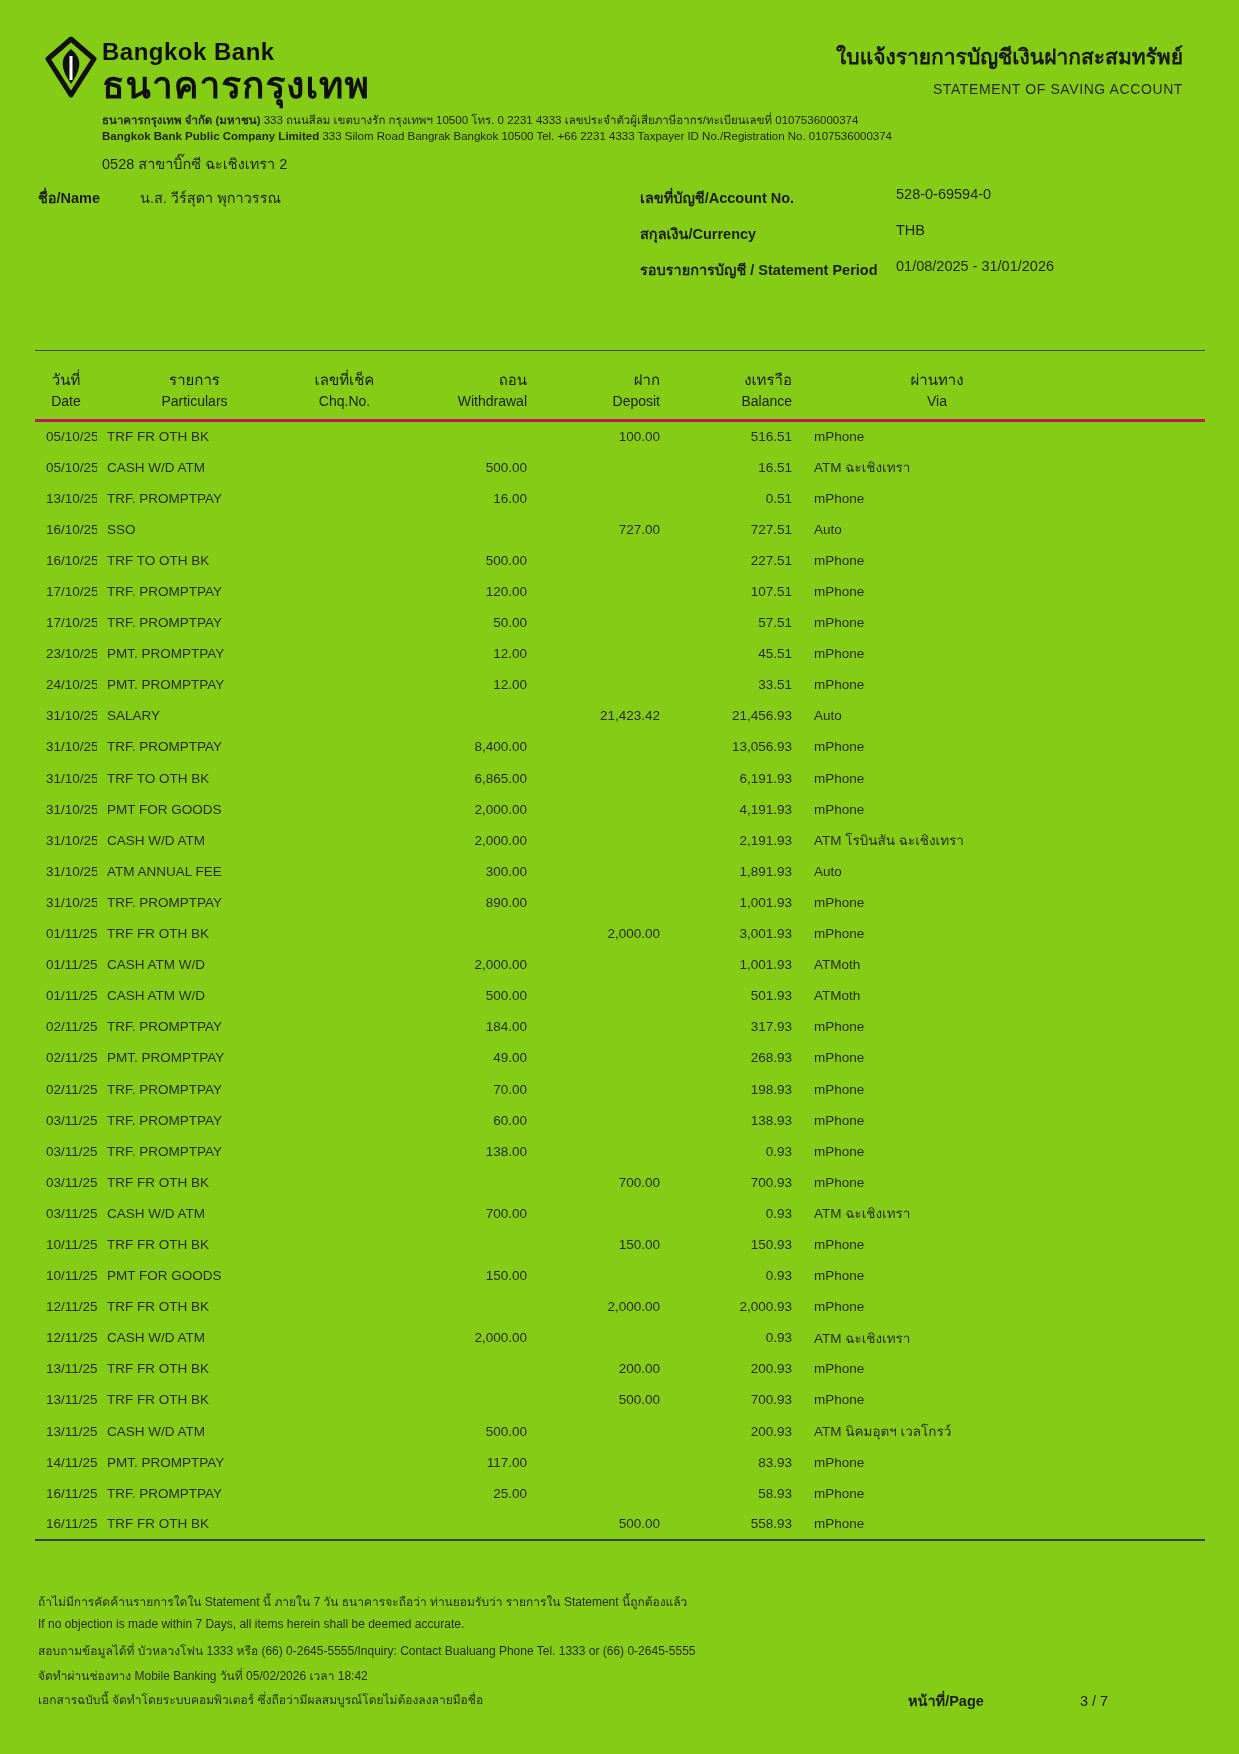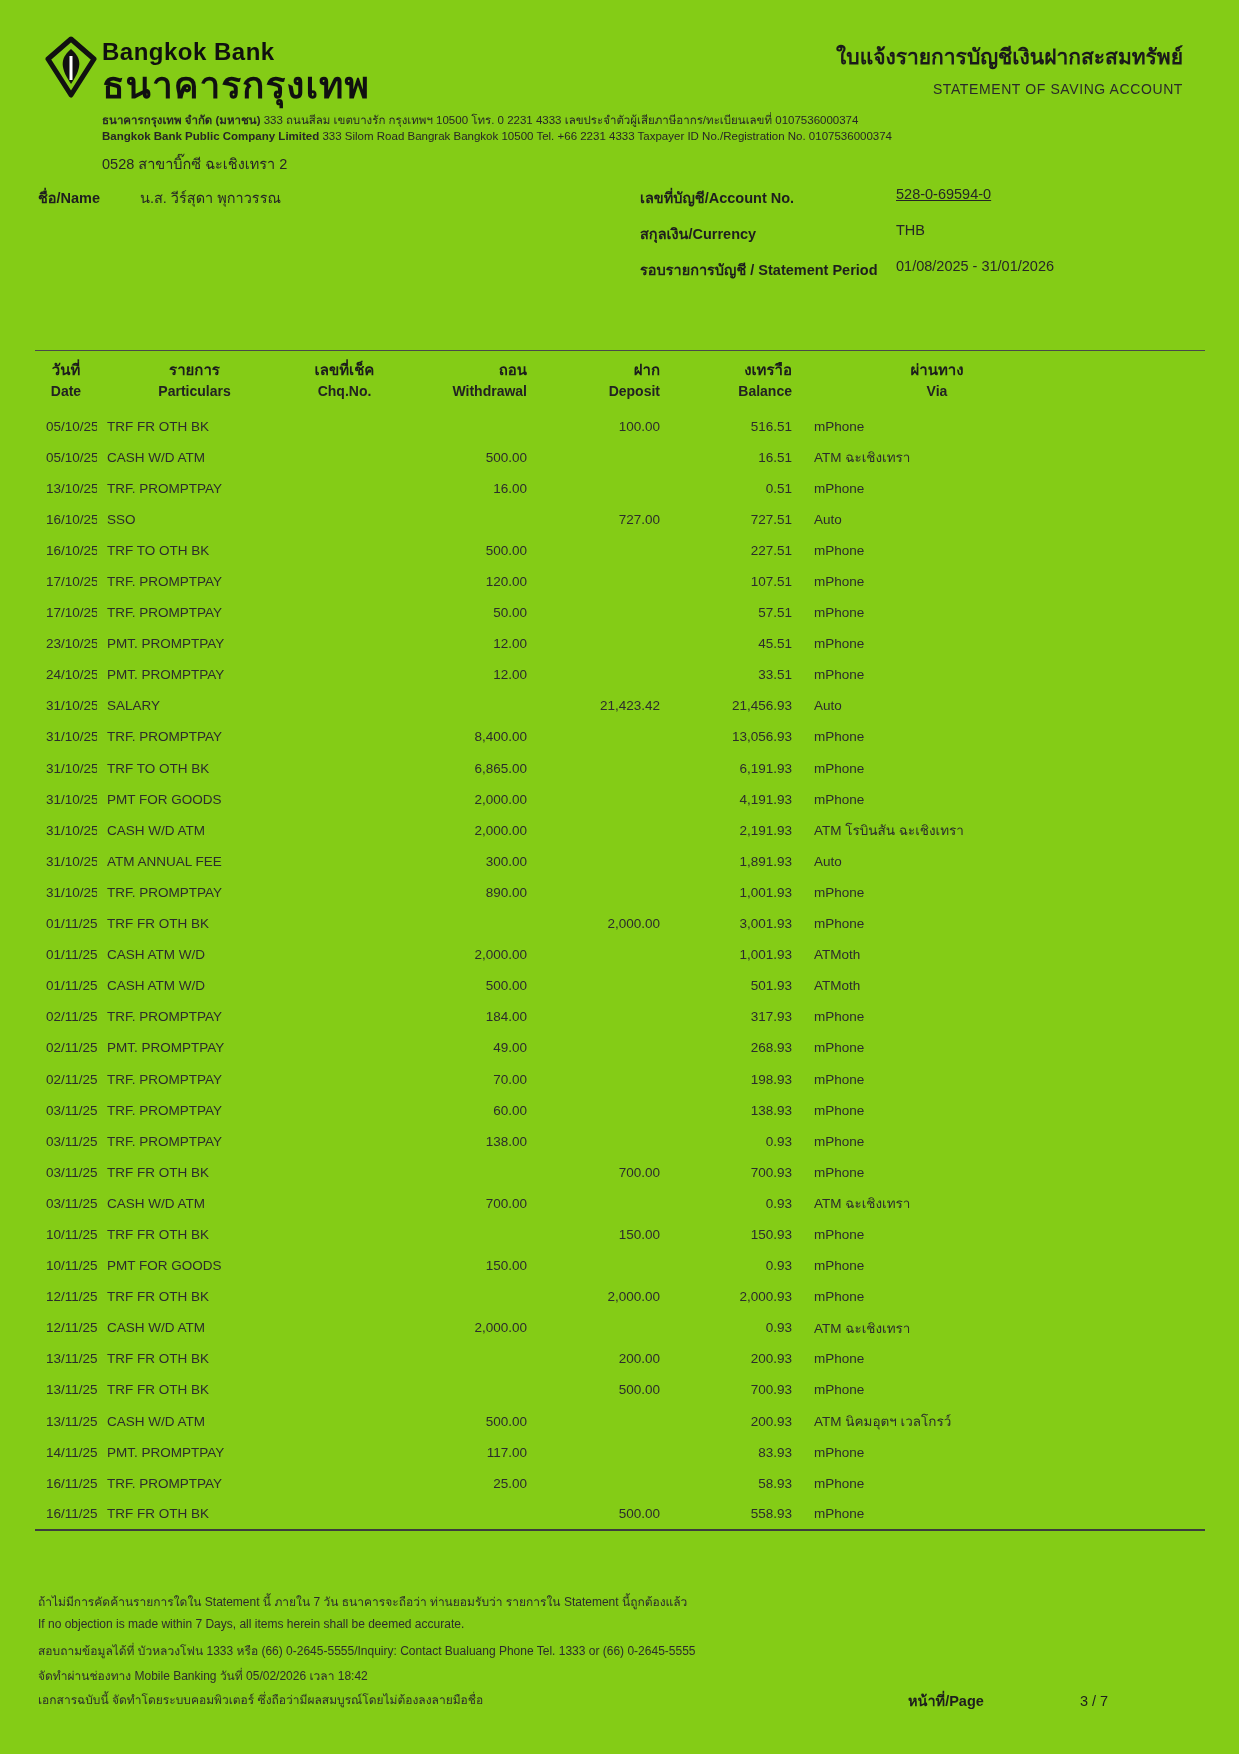--- a/index.html
+++ b/index.html
@@ -22,35 +22,35 @@
   .doc-title-en { font-size: 14px; margin-top: 8px; letter-spacing: 0.6px; color: #2a2a2a; }
   .addr { position: absolute; left: 102px; top: 112px; font-size: 11.5px; line-height: 16px; color: #262626; white-space: nowrap; }
   .addr b { font-weight: bold; }
   .branch { position: absolute; left: 102px; top: 152px; font-size: 14.5px; color: #262626; }
   
   .info-label { font-weight: bold; font-size: 14.5px; color: #1e1e1e; }
   .info-value { font-size: 14.5px; color: #262626; }
   .name-label { position: absolute; left: 38px; top: 186px; }
   .name-value { position: absolute; left: 140px; top: 186px; }
   .acct-label  { position: absolute; left: 640px; top: 186px; }
-  .acct-value  { position: absolute; left: 896px; top: 186px; text-decoration: underline; }
+  .acct-value  { position: absolute; left: 896px; top: 186px; }
   .curr-label  { position: absolute; left: 640px; top: 222px; }
   .curr-value  { position: absolute; left: 896px; top: 222px; }
   .period-label{ position: absolute; left: 640px; top: 258px; }
   .period-value{ position: absolute; left: 896px; top: 258px; }
   
   .tbl-wrap { position: absolute; left: 35px; top: 350px; width: 1170px; }
   table { width: 1170px; border-collapse: collapse; table-layout: fixed; }
   col.c-date { width: 62px; } col.c-part { width: 195px; } col.c-chq { width: 105px; }
   col.c-wd { width: 138px; } col.c-dep { width: 133px; } col.c-bal { width: 132px; }
   col.c-via { width: 405px; }
-  thead tr.h-th th { border-top: 1.5px solid #4a4a4a; padding-top: 7px; padding-bottom: 1px;
-    font-size: 15px; font-weight: bold; color: #1c1c1c; }
-  thead tr.h-en th { padding-bottom: 10px; font-size: 14px; font-weight: bold;
-    border-bottom: 3px solid #84cc16; color: #222; }
+  thead tr.h-th th { border-top: 1.5px solid #4a4a4a; padding-top: 17px; padding-bottom: 1px;
+    font-size: 15px; font-weight: normal; color: #1c1c1c; }
+  thead tr.h-en th { padding-bottom: 10px; font-size: 14px; font-weight: normal;
+    border-bottom: 3px solid #be185d; color: #222; }
   th { text-align: center; }
   th.num { text-align: right; padding-right: 8px; }
   th.via-h { text-align: left; }
   th.via-h .hwrap { display: inline-block; width: 150px; margin-left: 62px; text-align: center; }
   tbody td { height: 31.1px; font-size: 13.5px; color: #2c2c2c; vertical-align: middle;
     overflow: hidden; white-space: nowrap; }
   td.c-date { padding-left: 11px; }
   td.c-part { padding-left: 10px; }
   td.c-chq  { text-align: center; }
   td.num { text-align: right; padding-right: 8px; }

